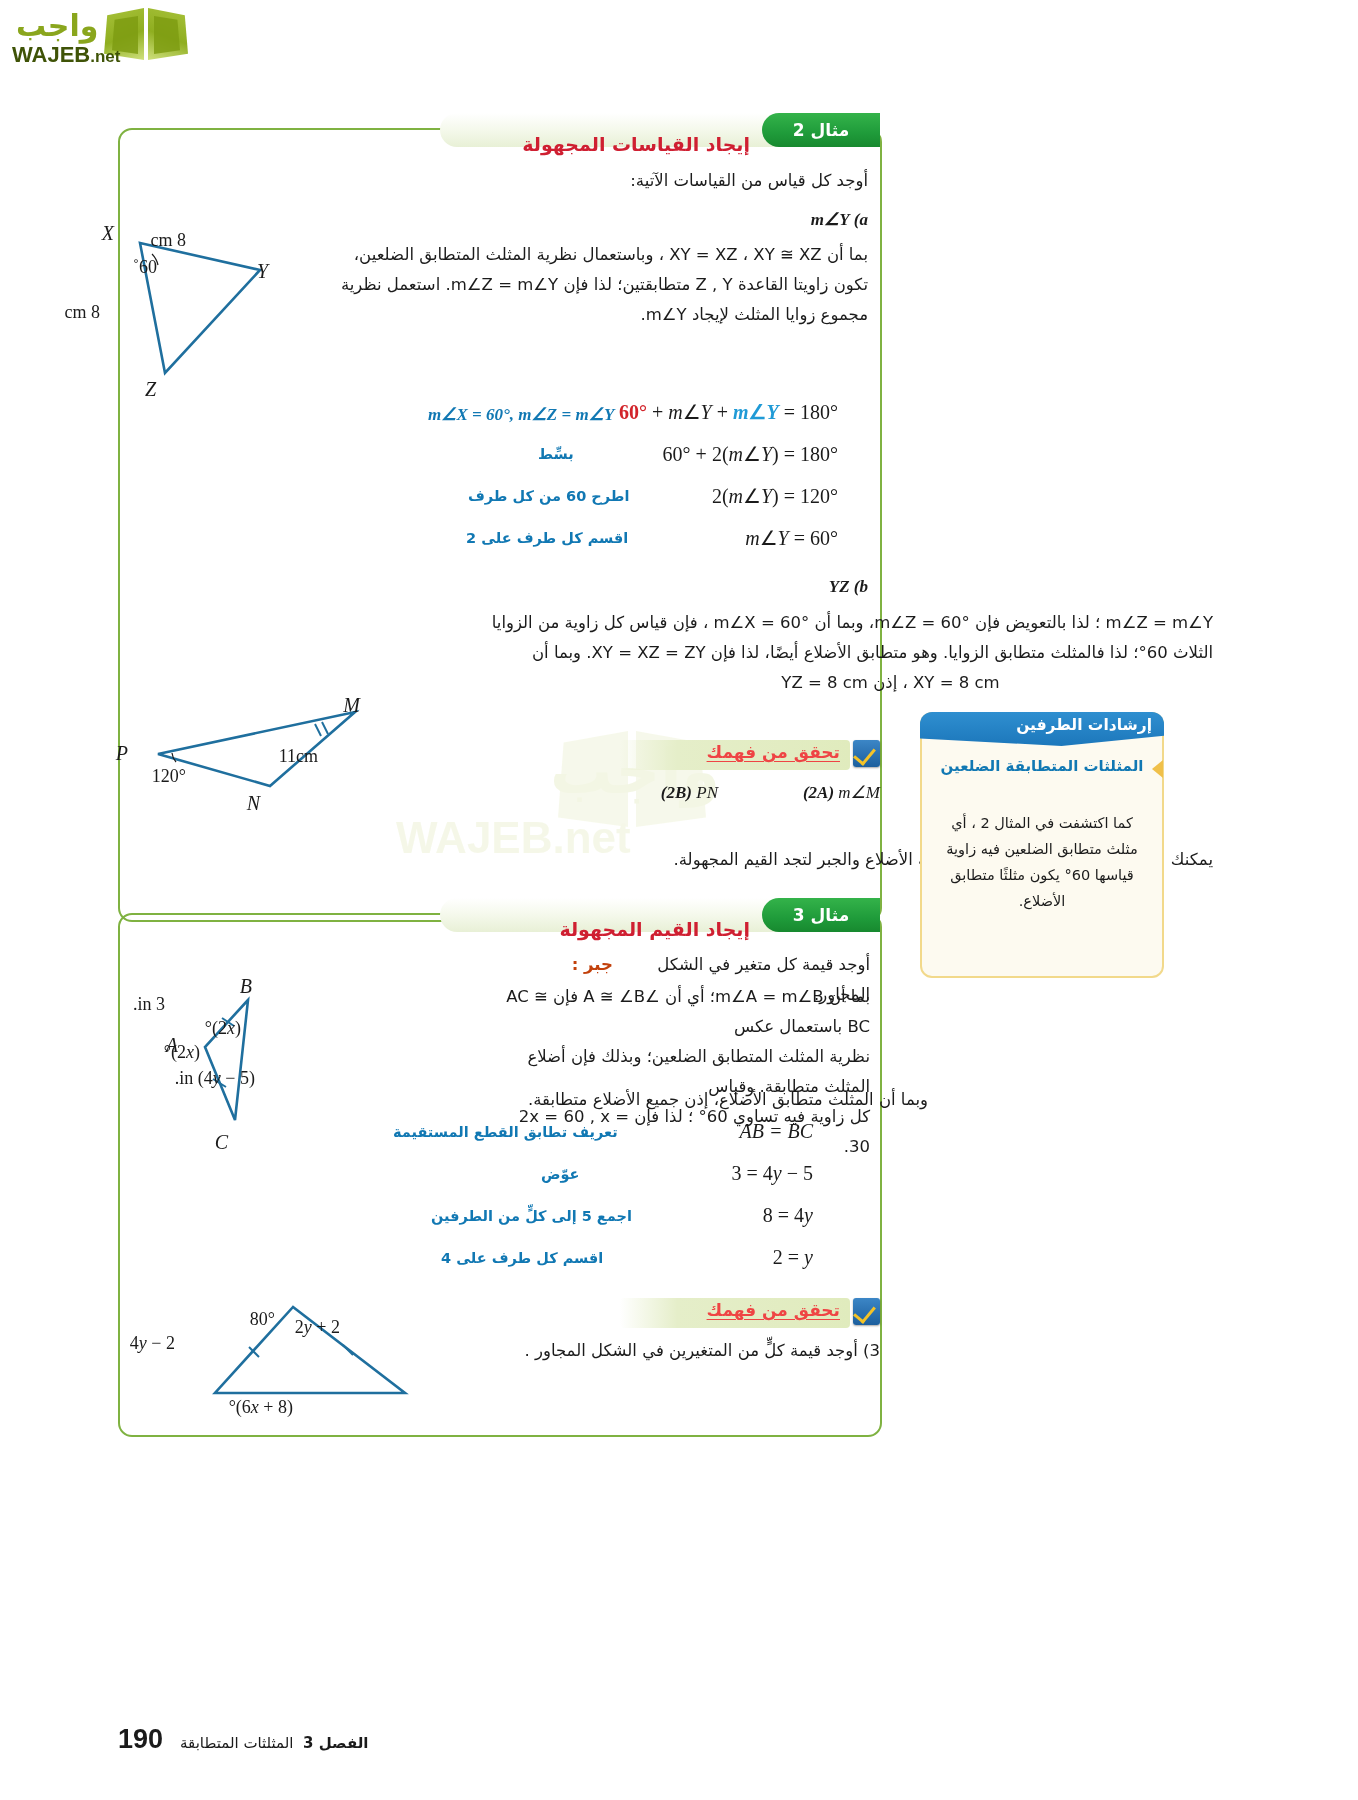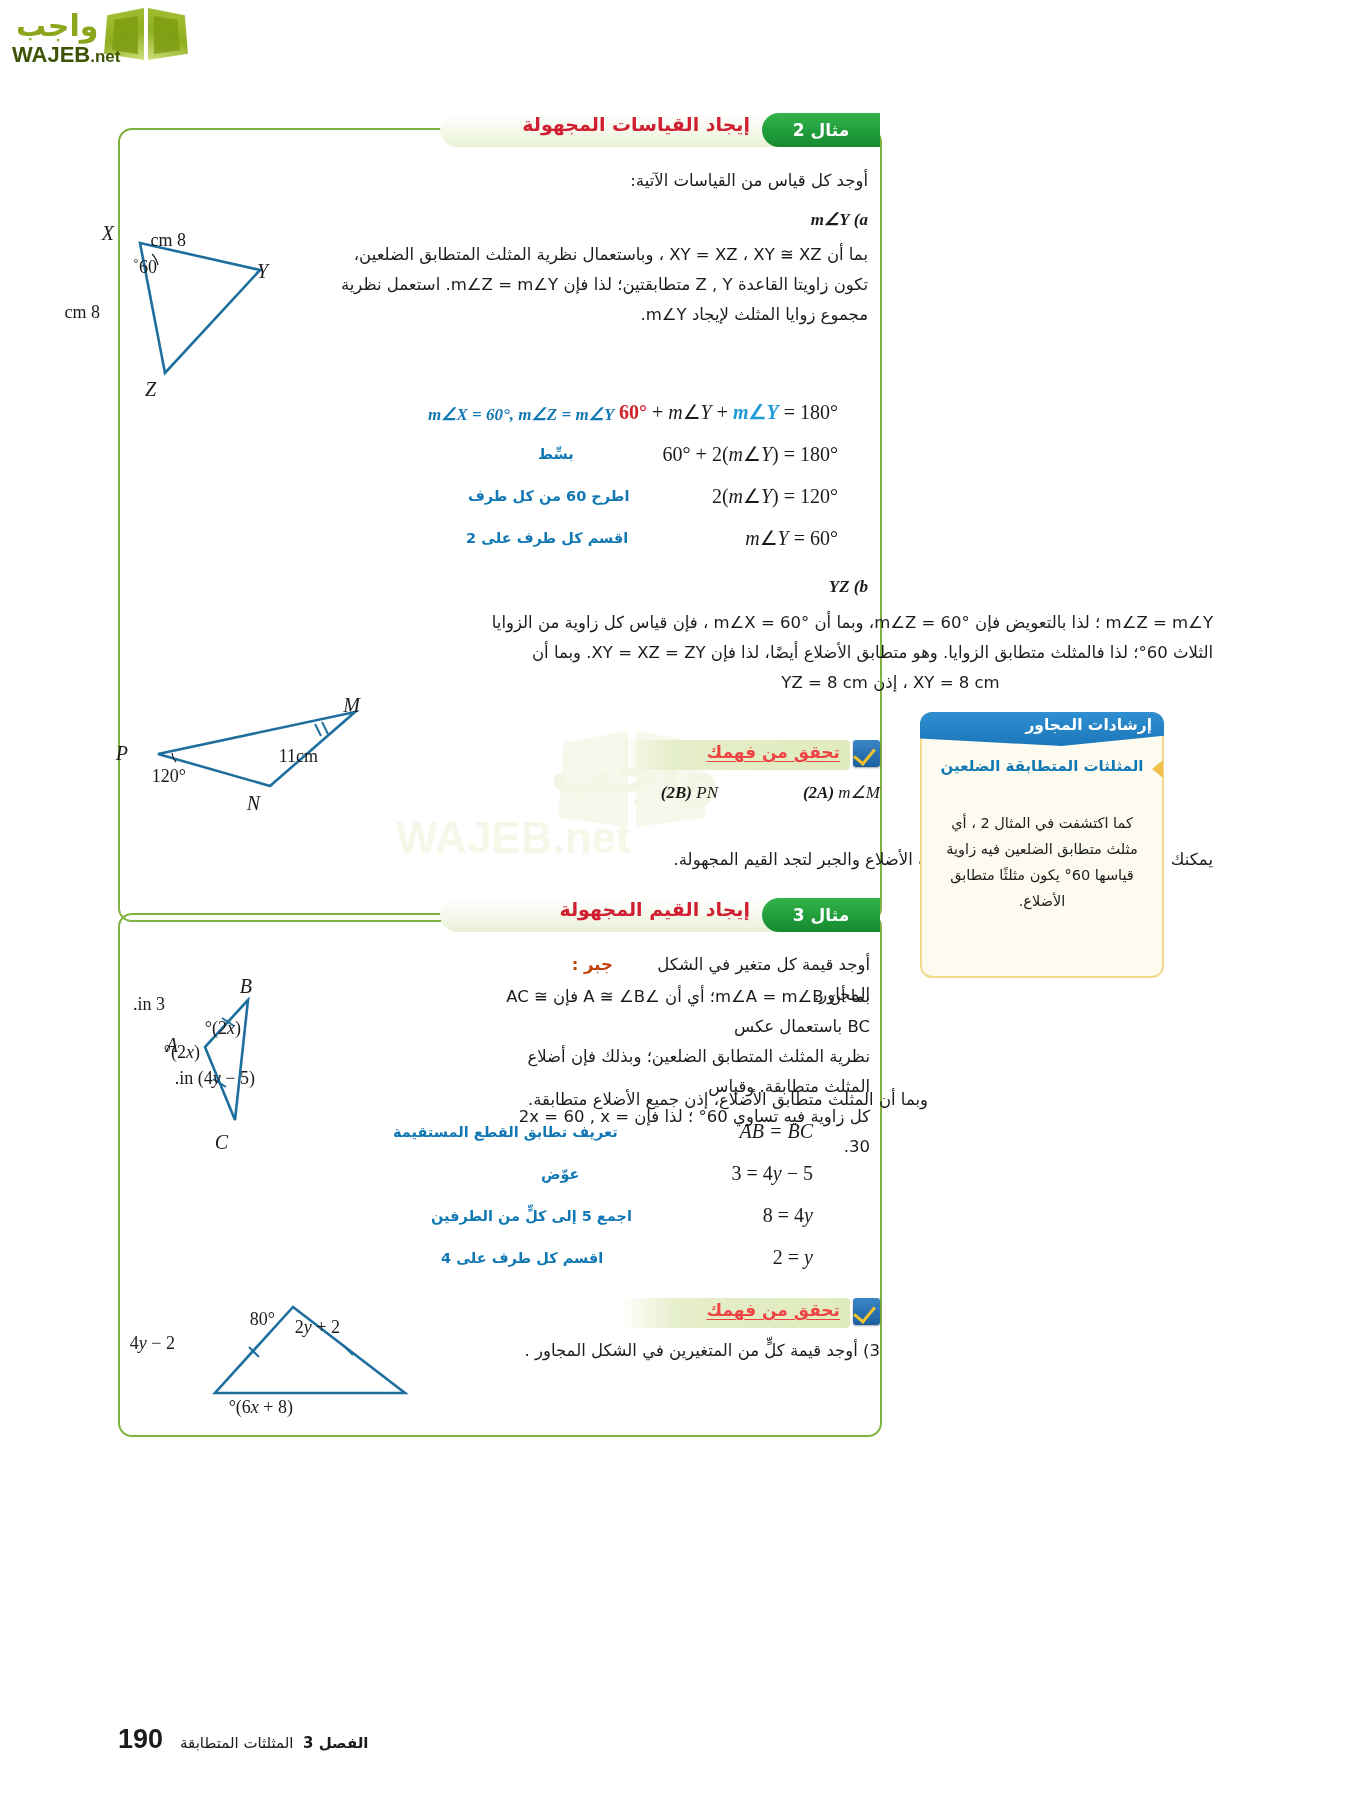--- a/index.html
+++ b/index.html
@@ -42,21 +42,21 @@
   
   .ex-panel{position:absolute;border:2px solid #7fb241;border-radius:14px;background:transparent;}
   .ex-head{position:absolute;height:34px;}
   .ex-head .bar{position:absolute;right:0;top:0;height:34px;border-radius:17px 0 0 17px;
       background:linear-gradient(180deg,#ffffff 0%,#f5f9ec 48%,#e8f0d6 100%);}
   .ex-head .tab{position:absolute;right:0;top:0;height:34px;width:118px;
       background:linear-gradient(180deg,#34b34a 0%,#1f9b3a 60%,#17892f 100%);
       border-radius:17px 0 0 17px;}
   .ex-head .tab span{position:absolute;inset:0;display:flex;align-items:center;justify-content:center;
       color:#fff;font-family:"DejaVu Sans",sans-serif;font-weight:700;font-size:17px;}
-  .ex-head .title{position:absolute;top:0;font-family:"DejaVu Sans",sans-serif;font-weight:700;
+  .ex-head .title{position:absolute;top:20px;font-family:"DejaVu Sans",sans-serif;font-weight:700;
       font-size:19px;color:#cf1f31;white-space:nowrap;}
 
   
   .atext{position:absolute;font-family:"DejaVu Sans",sans-serif;font-size:16.5px;color:#1b1b1b;
       line-height:30px;text-align:right;direction:rtl;}
   .mth{font-family:"Liberation Serif",serif;font-style:italic;font-size:17px;}
 
   
   .eqrow{position:absolute;height:42px;}
   .eqrow .eq{position:absolute;right:0;top:0;font-family:"Liberation Serif",serif;font-size:20px;
@@ -292,21 +292,21 @@
       <line x1="168" y1="60" x2="178" y2="70" stroke="#1f6f9e" stroke-width="2"></line>
       <text class="flbln" x="100" y="40">80°</text>
       <text class="flbln" x="0" y="64">4<tspan font-style="italic">y</tspan> − 2</text>
       <text class="flbln" x="165" y="48">2<tspan font-style="italic">y</tspan> + 2</text>
       <text class="flbln" x="118" y="128">(6<tspan font-style="italic">x</tspan> + 8)°</text>
     </svg>
   </div>
 
   <div class="tip" style="left:920px;top:712px;width:240px;height:262px;">
     <div class="tiphead">
-      <span>إرشادات المجاور</span>
+      <span>إرشادات الطرفين</span>
     </div>
     <div class="arrow"></div>
     <div class="tiptitle">المثلثات المتطابقة الضلعين</div>
     <div class="tipbody">كما اكتشفت في المثال 2 ، أي مثلث متطابق الضلعين فيه زاوية قياسها 60° يكون مثلثًا متطابق الأضلاع.</div>
   </div>
 
   <div class="footer">
     <div class="pg">190</div>
     <div class="ftxt">
       <b>الفصل 3</b>&nbsp;&nbsp;<span>المثلثات المتطابقة</span>

